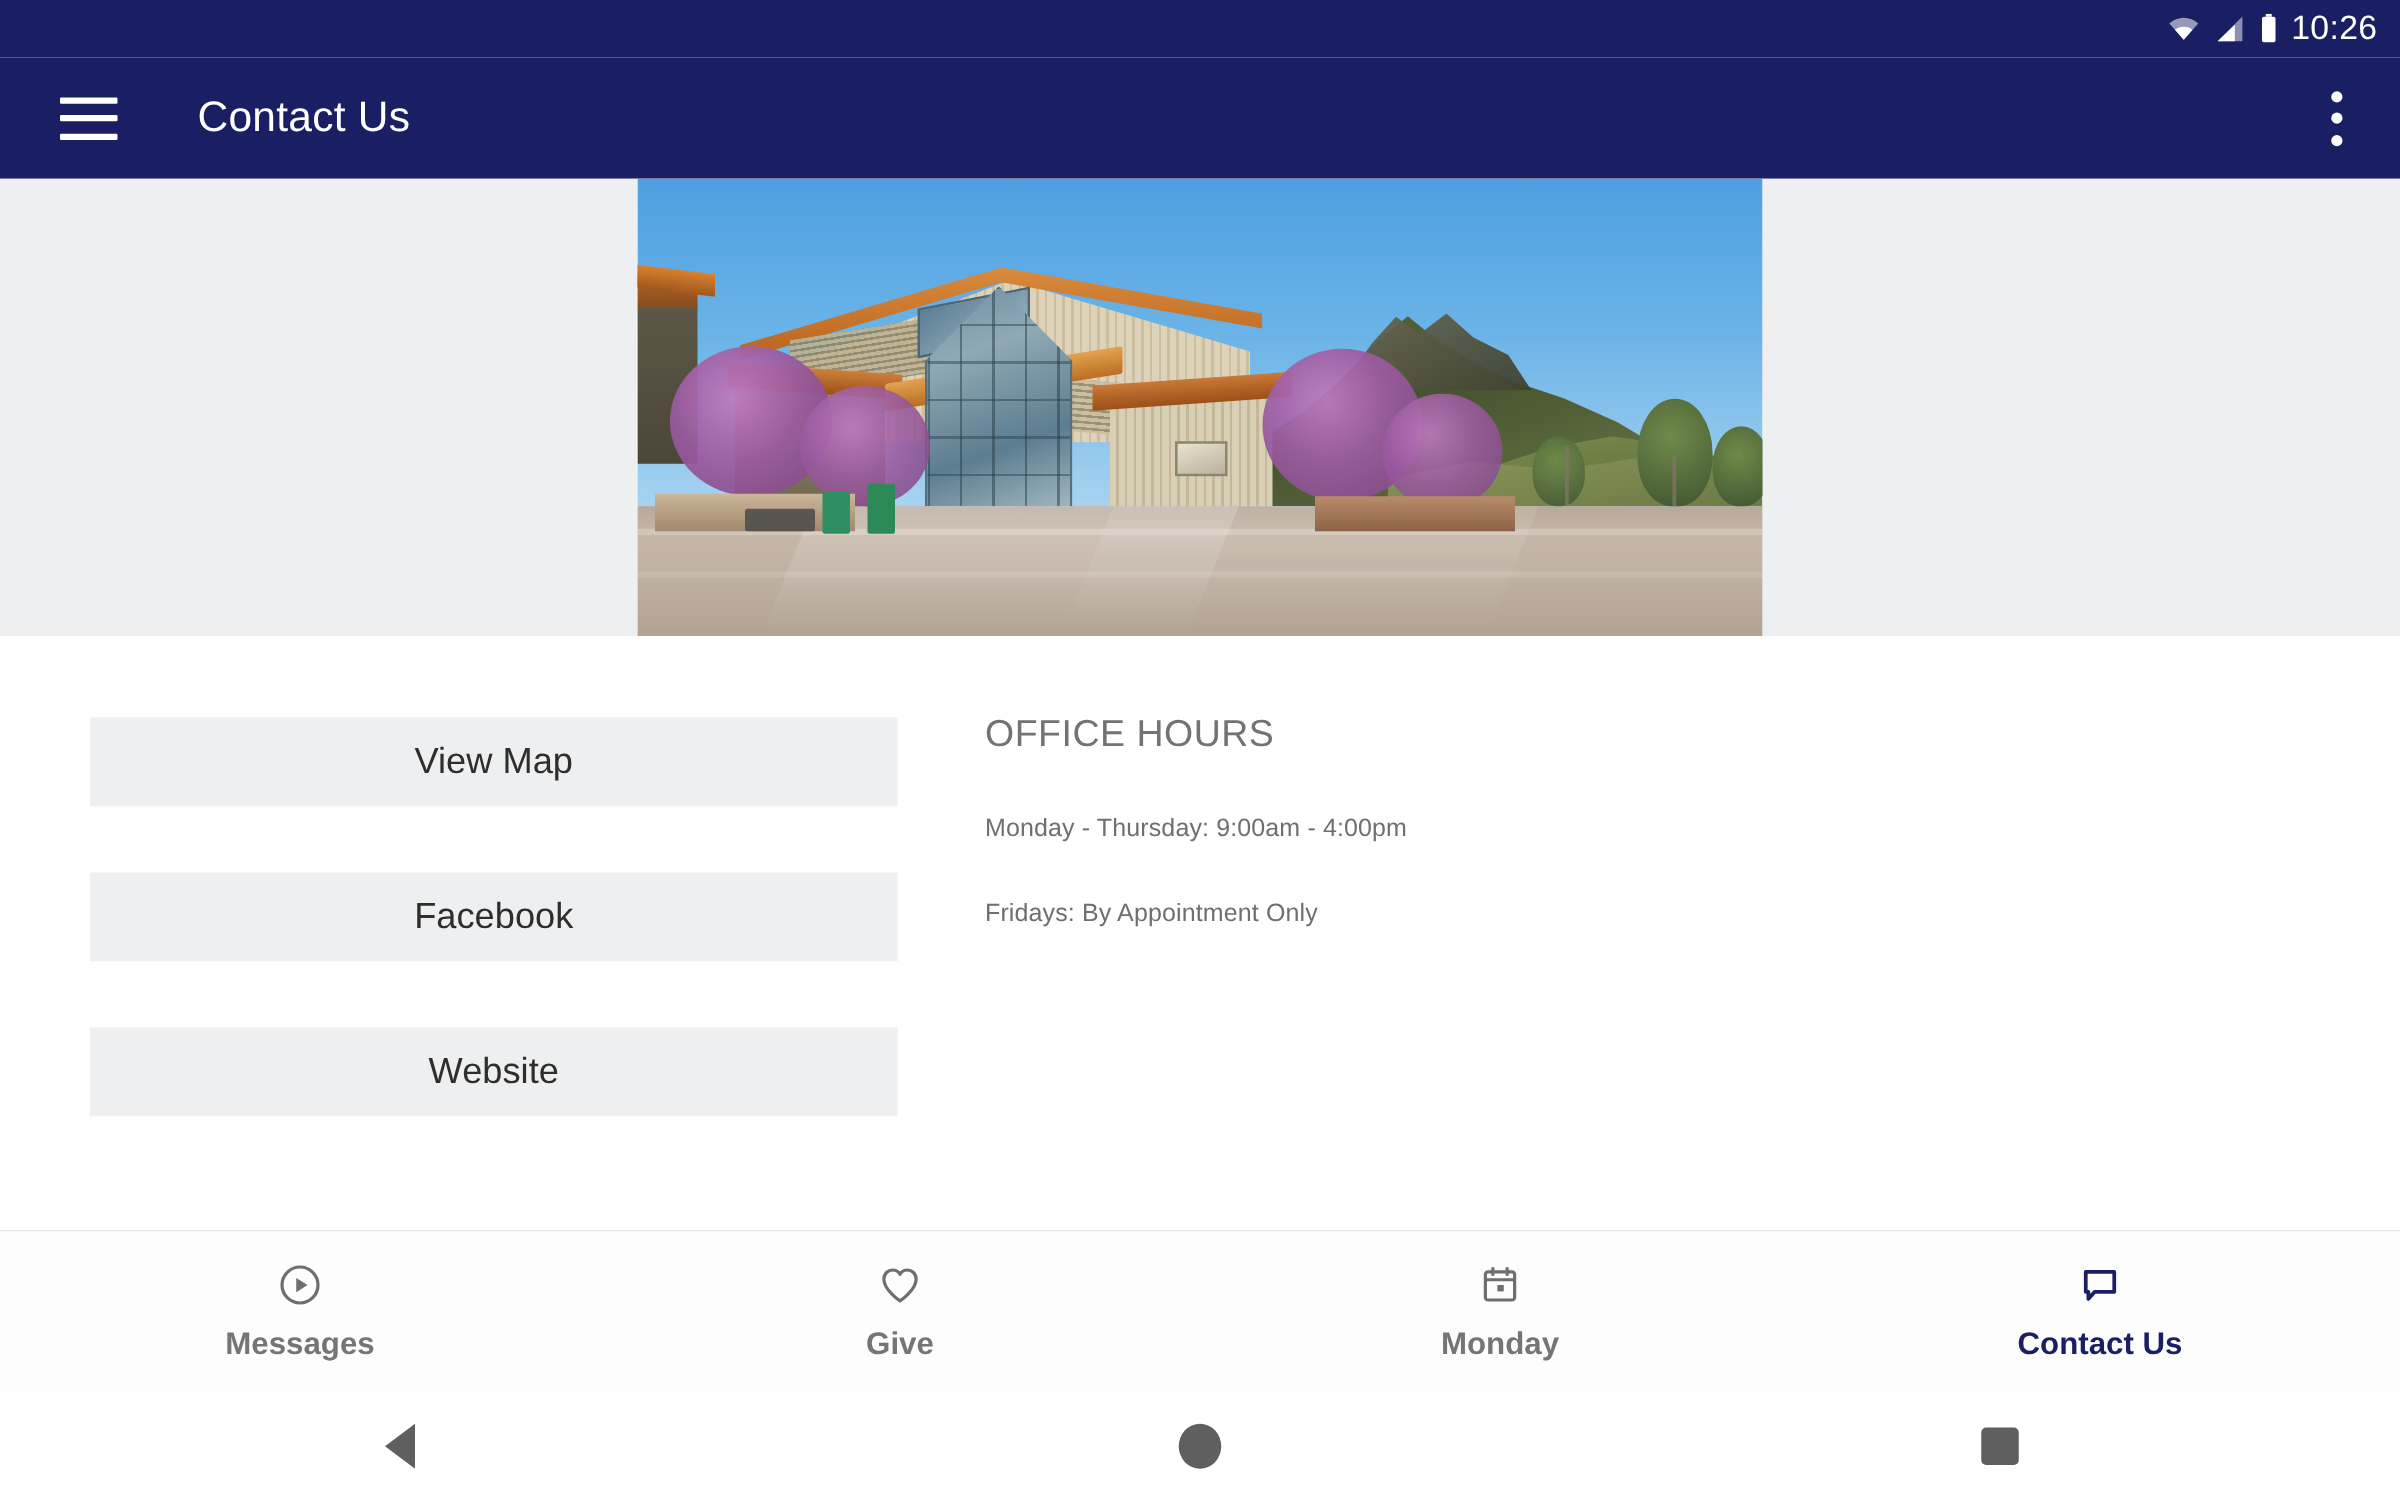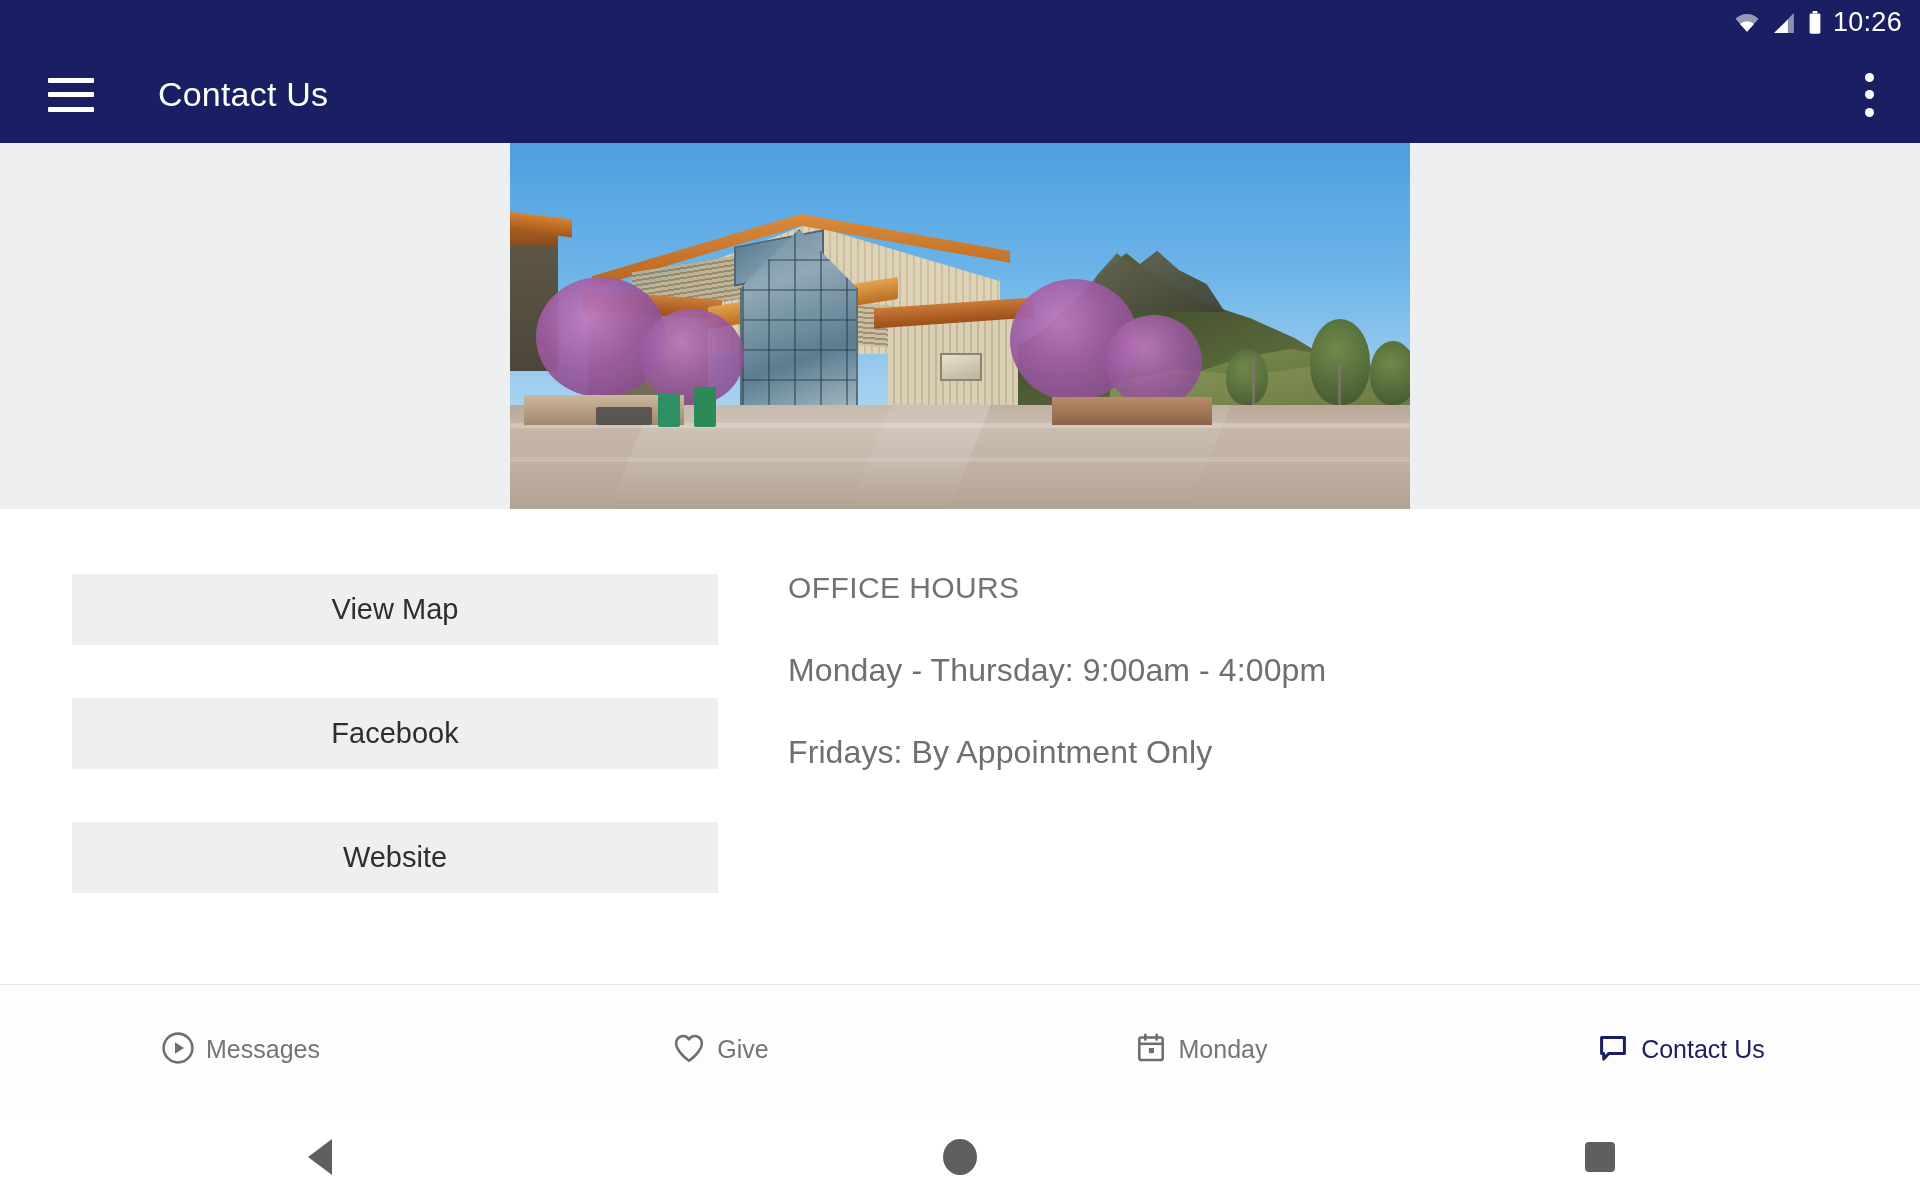--- a/index.html
+++ b/index.html
@@ -245,34 +245,34 @@
     color: #2e2e2e; font-size: 29px;
     margin-bottom: 53px; cursor: pointer;
   }
   .hours {
     position: absolute; left: 788px; top: 62px; width: 900px;
   }
   .hours-title {
     color: #737373; font-size: 30px; letter-spacing: .4px; margin-bottom: 47px;
   }
   .hours-line {
-    color: #6f6f6f; font-size: 32px; margin-bottom: 45px; letter-spacing: .1px;
+    color: #6f6f6f; font-size: 20px; margin-bottom: 45px; letter-spacing: .1px;
   }
 
   
   .tabbar {
     position: absolute; top: 984px; left: 0; width: 1920px; height: 130px;
     background: #fdfdfd;
     border-top: 1px solid #e4e4e4;
     display: flex; align-items: center;
   }
   .tab {
     flex: 1; height: 100%;
-    display: flex; flex-direction: row; align-items: center; justify-content: center;
-    gap: 10px; cursor: pointer;
+    display: flex; flex-direction: column; align-items: center; justify-content: center;
+    gap: 10px; cursor: pointer; font-weight: bold;
   }
   .tab-label { font-size: 25px; color: #757575; }
   .tab.active .tab-label { color: #1a1e62; }
 
   
   .sysnav {
     position: absolute; top: 1114px; left: 0; width: 1920px; height: 86px;
     background: #ffffff;
     display: flex; align-items: center;
   }

